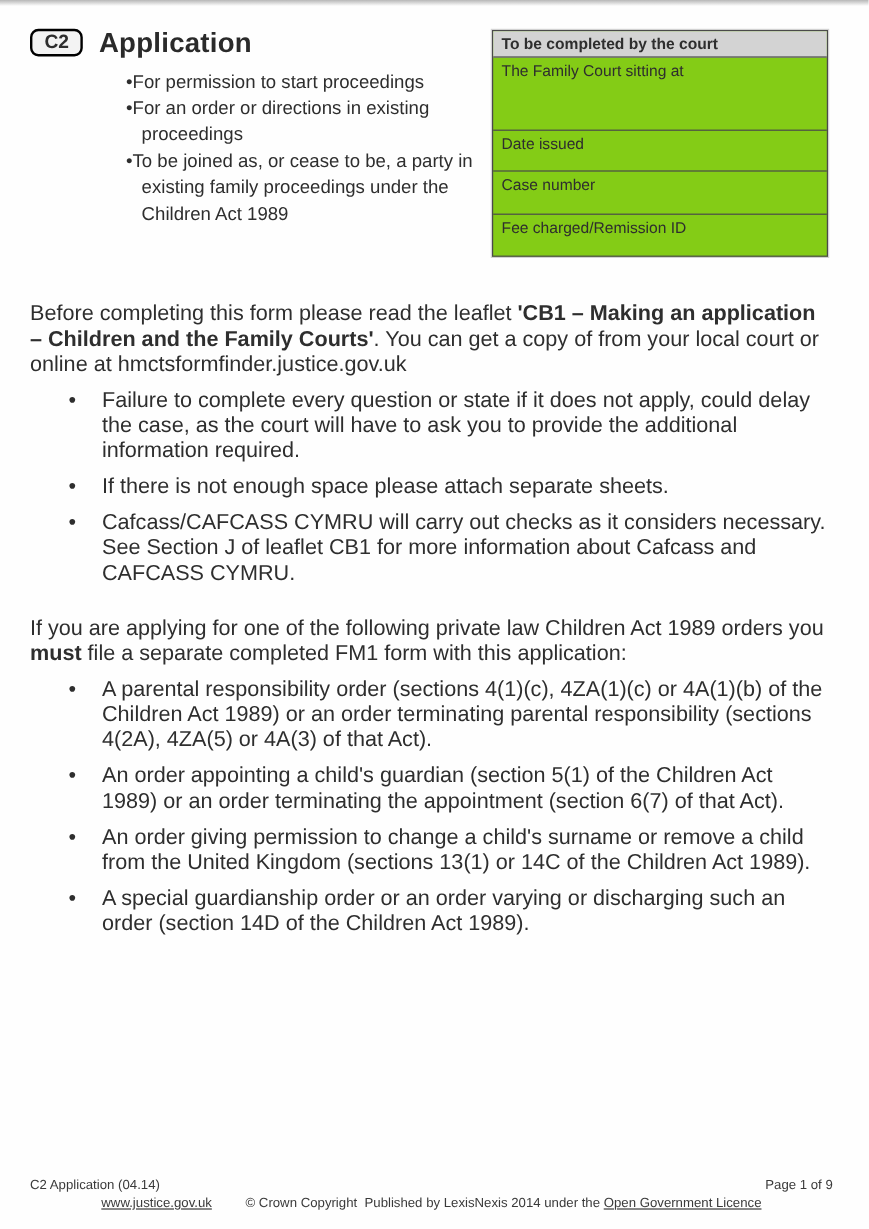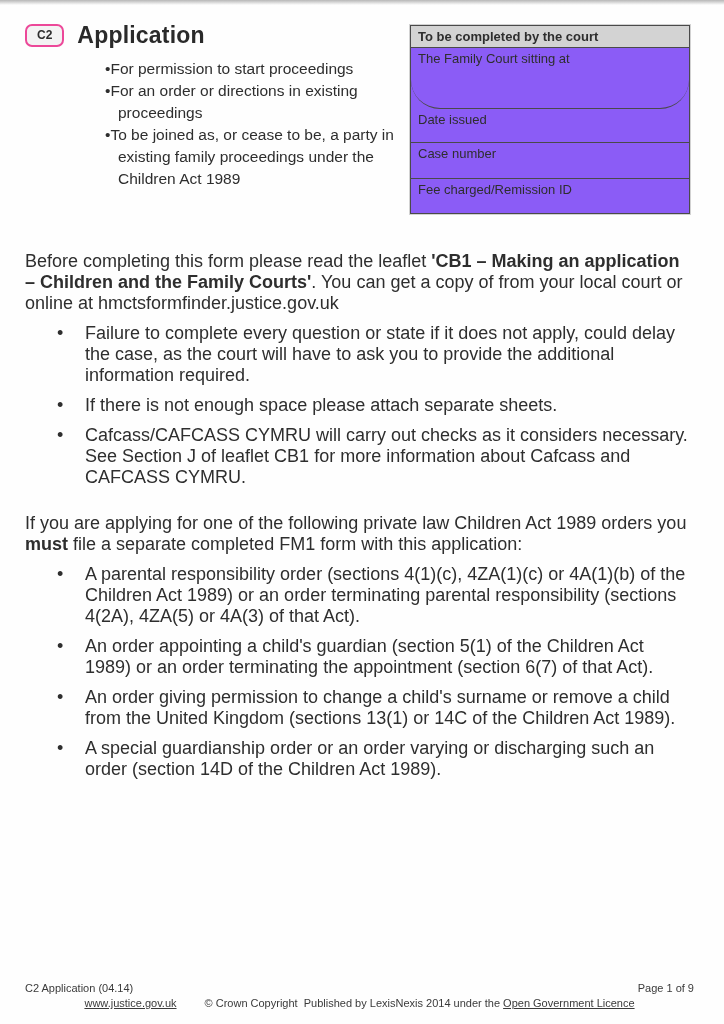--- a/index.html
+++ b/index.html
@@ -20,25 +20,25 @@
   
   .form-header {
     display: flex;
     justify-content: space-between;
     padding: 22px 34px 0 25px;
   }
   .header-left { width: 376px; }
   .title-row { display: flex; align-items: center; }
   .form-badge {
     display: inline-block;
-    border: 2px solid #ec4899;
+    border: 2px solid #000000;
     border-radius: 7px;
     background: #f3f3f3;
     font-weight: bold;
-    font-size: 12px;
+    font-size: 16px;
     line-height: 17px;
     padding: 1px 10px;
     color: #2e2e2e;
   }
   .form-title {
     margin: 0 0 0 13px;
     font-size: 23px;
     font-weight: bold;
     letter-spacing: 0.2px;
     color: #2a2a2a;
@@ -53,38 +53,38 @@
   }
   .header-bullets li { padding-left: 13px; text-indent: -13px; }
   .header-bullets li::before { content: "\2022 "; }
 
   
   .court-box {
     width: 278px;
     margin-top: 3px;
     border: 1px solid #4a4a4a;
     outline: 1px solid rgba(130,130,130,0.35);
-    background: #8b5cf6;
+    background: #84cc16;
     align-self: flex-start;
   }
   .court-box-header {
     background: #d3d3d3;
     border-bottom: 1px solid #4a4a4a;
     font-weight: bold;
     font-size: 13px;
     padding: 3px 7px;
   }
   .court-cell {
     border-bottom: 1px solid #4a4a4a;
     font-size: 13px;
     padding: 3px 7px;
     box-sizing: border-box;
   }
   .court-cell:last-child { border-bottom: none; }
-  .cell-sitting { height: 61px; border-radius: 29px; }
+  .cell-sitting { height: 61px; }
   .cell-date    { height: 34px; }
   .cell-case    { height: 36px; }
   .cell-fee     { height: 34px; }
 
   
   .form-body {
     margin: 37px 32px 0 25px;
     font-size: 18px;
     line-height: 21px;
   }

